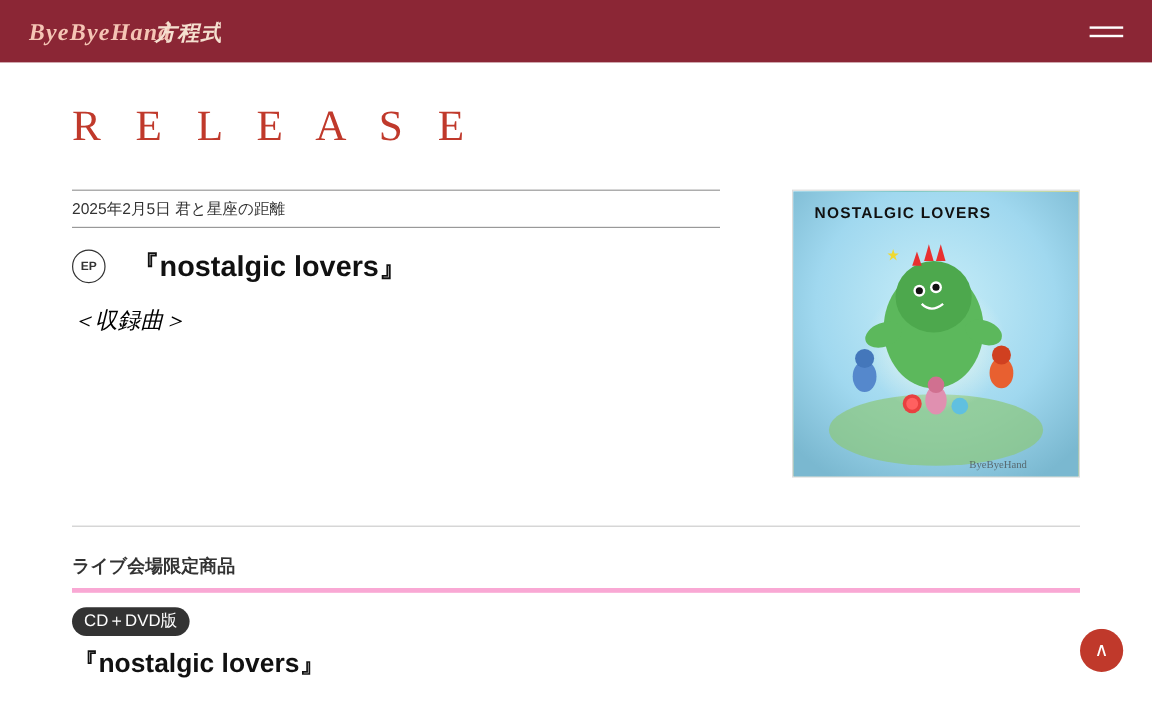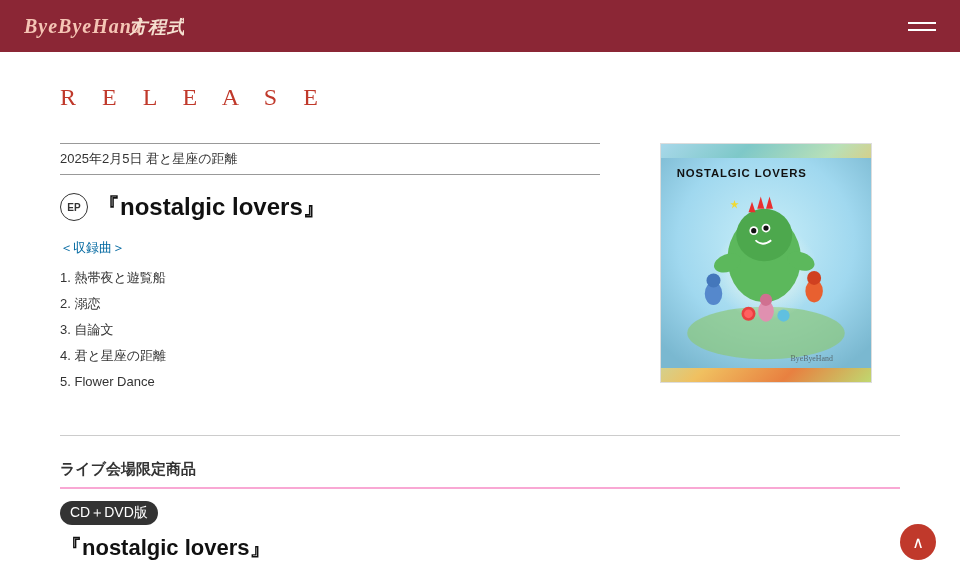--- a/index.html
+++ b/index.html
@@ -46,21 +46,21 @@
       background: #fff;
     }
 
     
     .main {
       padding: 32px 60px 40px 60px;
     }
 
     
     .release-heading {
-      font-size: 24px;
+      font-size: 36px;
       font-weight: 300;
       letter-spacing: 10px;
       color: #c0392b;
       margin-bottom: 32px;
       font-family: Georgia, serif;
     }
 
     
     .release-section {
       display: flex;
@@ -83,21 +83,21 @@
 
     .release-artist {
       font-size: 14px;
       color: #333;
       margin-bottom: 6px;
     }
 
     .release-title-row {
       display: flex;
       align-items: center;
-      gap: 8px;
+      gap: 21px;
       margin-bottom: 16px;
     }
 
     .ep-badge {
       display: inline-flex;
       align-items: center;
       justify-content: center;
       background: #fff;
       border: 1.5px solid #333;
       border-radius: 50%;
@@ -109,47 +109,47 @@
       flex-shrink: 0;
     }
 
     .release-title {
       font-size: 24px;
       font-weight: bold;
       color: #111;
     }
 
     .tracklist-heading {
-      font-size: 13px;
-      color: #0369a1;
+      font-size: 19px;
+      color: #000000;
       margin-bottom: 8px;
+      font-style: italic;
     }
 
     .tracklist {
       list-style: none;
       font-size: 13px;
       color: #333;
       line-height: 2;
     }
 
     
     .album-art-container {
       flex-shrink: 0;
       width: 240px;
     }
 
     .album-art {
-      width: 212px;
+      width: 240px;
       height: 240px;
       background: linear-gradient(135deg, #a8d8ea 0%, #7ec8c8 20%, #b8e0b8 40%, #f0c060 60%, #e88040 80%, #c0d870 100%);
       border: 1px solid #ddd;
       position: relative;
       overflow: hidden;
       display: flex;
-      align-items: center;
       justify-content: center;
     }
 
     
     .album-svg {
       width: 240px;
       height: 240px;
     }
 
     
@@ -163,21 +163,21 @@
     .live-section {
       padding-bottom: 20px;
     }
 
     .live-section-title {
       font-size: 15px;
       font-weight: bold;
       color: #333;
       margin-bottom: 12px;
       padding-bottom: 8px;
-      border-bottom: 2px solid #f9a8d4;
+      border-bottom: 4px solid #f9a8d4;
     }
 
     .cd-dvd-badge {
       display: inline-block;
       background: #333;
       color: #fff;
       font-size: 14px;
       padding: 3px 10px;
       border-radius: 20px;
       margin-bottom: 8px;
@@ -232,27 +232,20 @@
 
   <div class="release-section">
 
     <div class="release-info">
       <div class="release-date-bar">2025年2月5日 君と星座の距離</div>
       <div class="release-title-row">
         <div class="ep-badge">EP</div>
         <div class="release-title">『nostalgic lovers』</div>
       </div>
       <div class="tracklist-heading">＜収録曲＞</div>
-      <ul class="tracklist">
-        <li>1. 熱帯夜と遊覧船</li>
-        <li>2. 溺恋</li>
-        <li>3. 自論文</li>
-        <li>4. 君と星座の距離</li>
-        <li>5. Flower Dance</li>
-      </ul>
     </div>
 
     <div class="album-art-container">
       <div class="album-art">
         <svg class="album-svg" viewBox="0 0 240 240" xmlns="http://www.w3.org/2000/svg">
 
           <defs>
             <radialGradient id="bgGrad" cx="50%" cy="40%" r="70%">
               <stop offset="0%" stop-color="#c8eef8"></stop>
               <stop offset="60%" stop-color="#a0d8ef"></stop>

